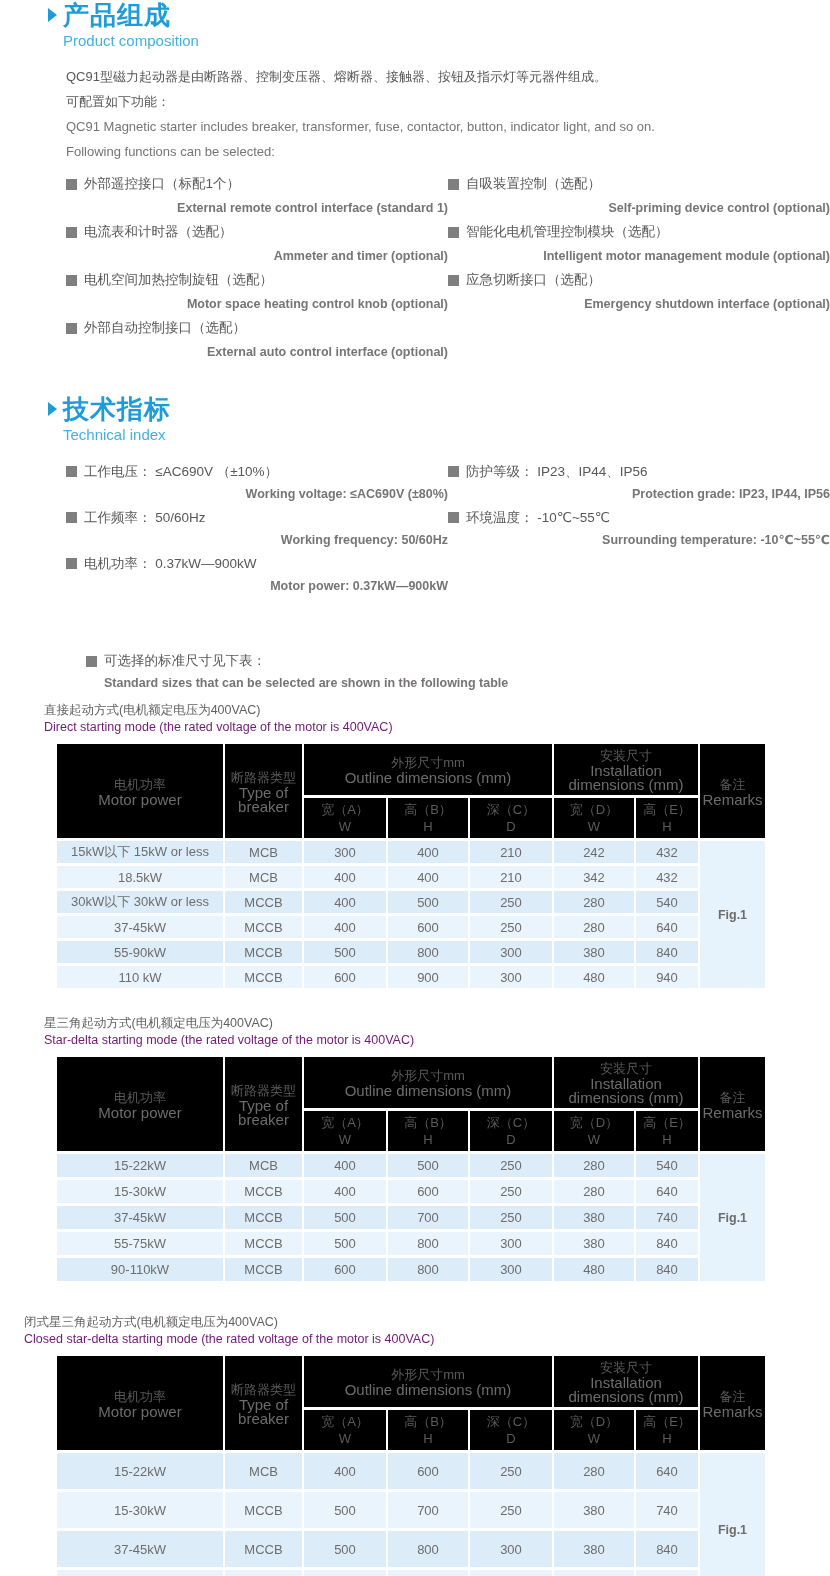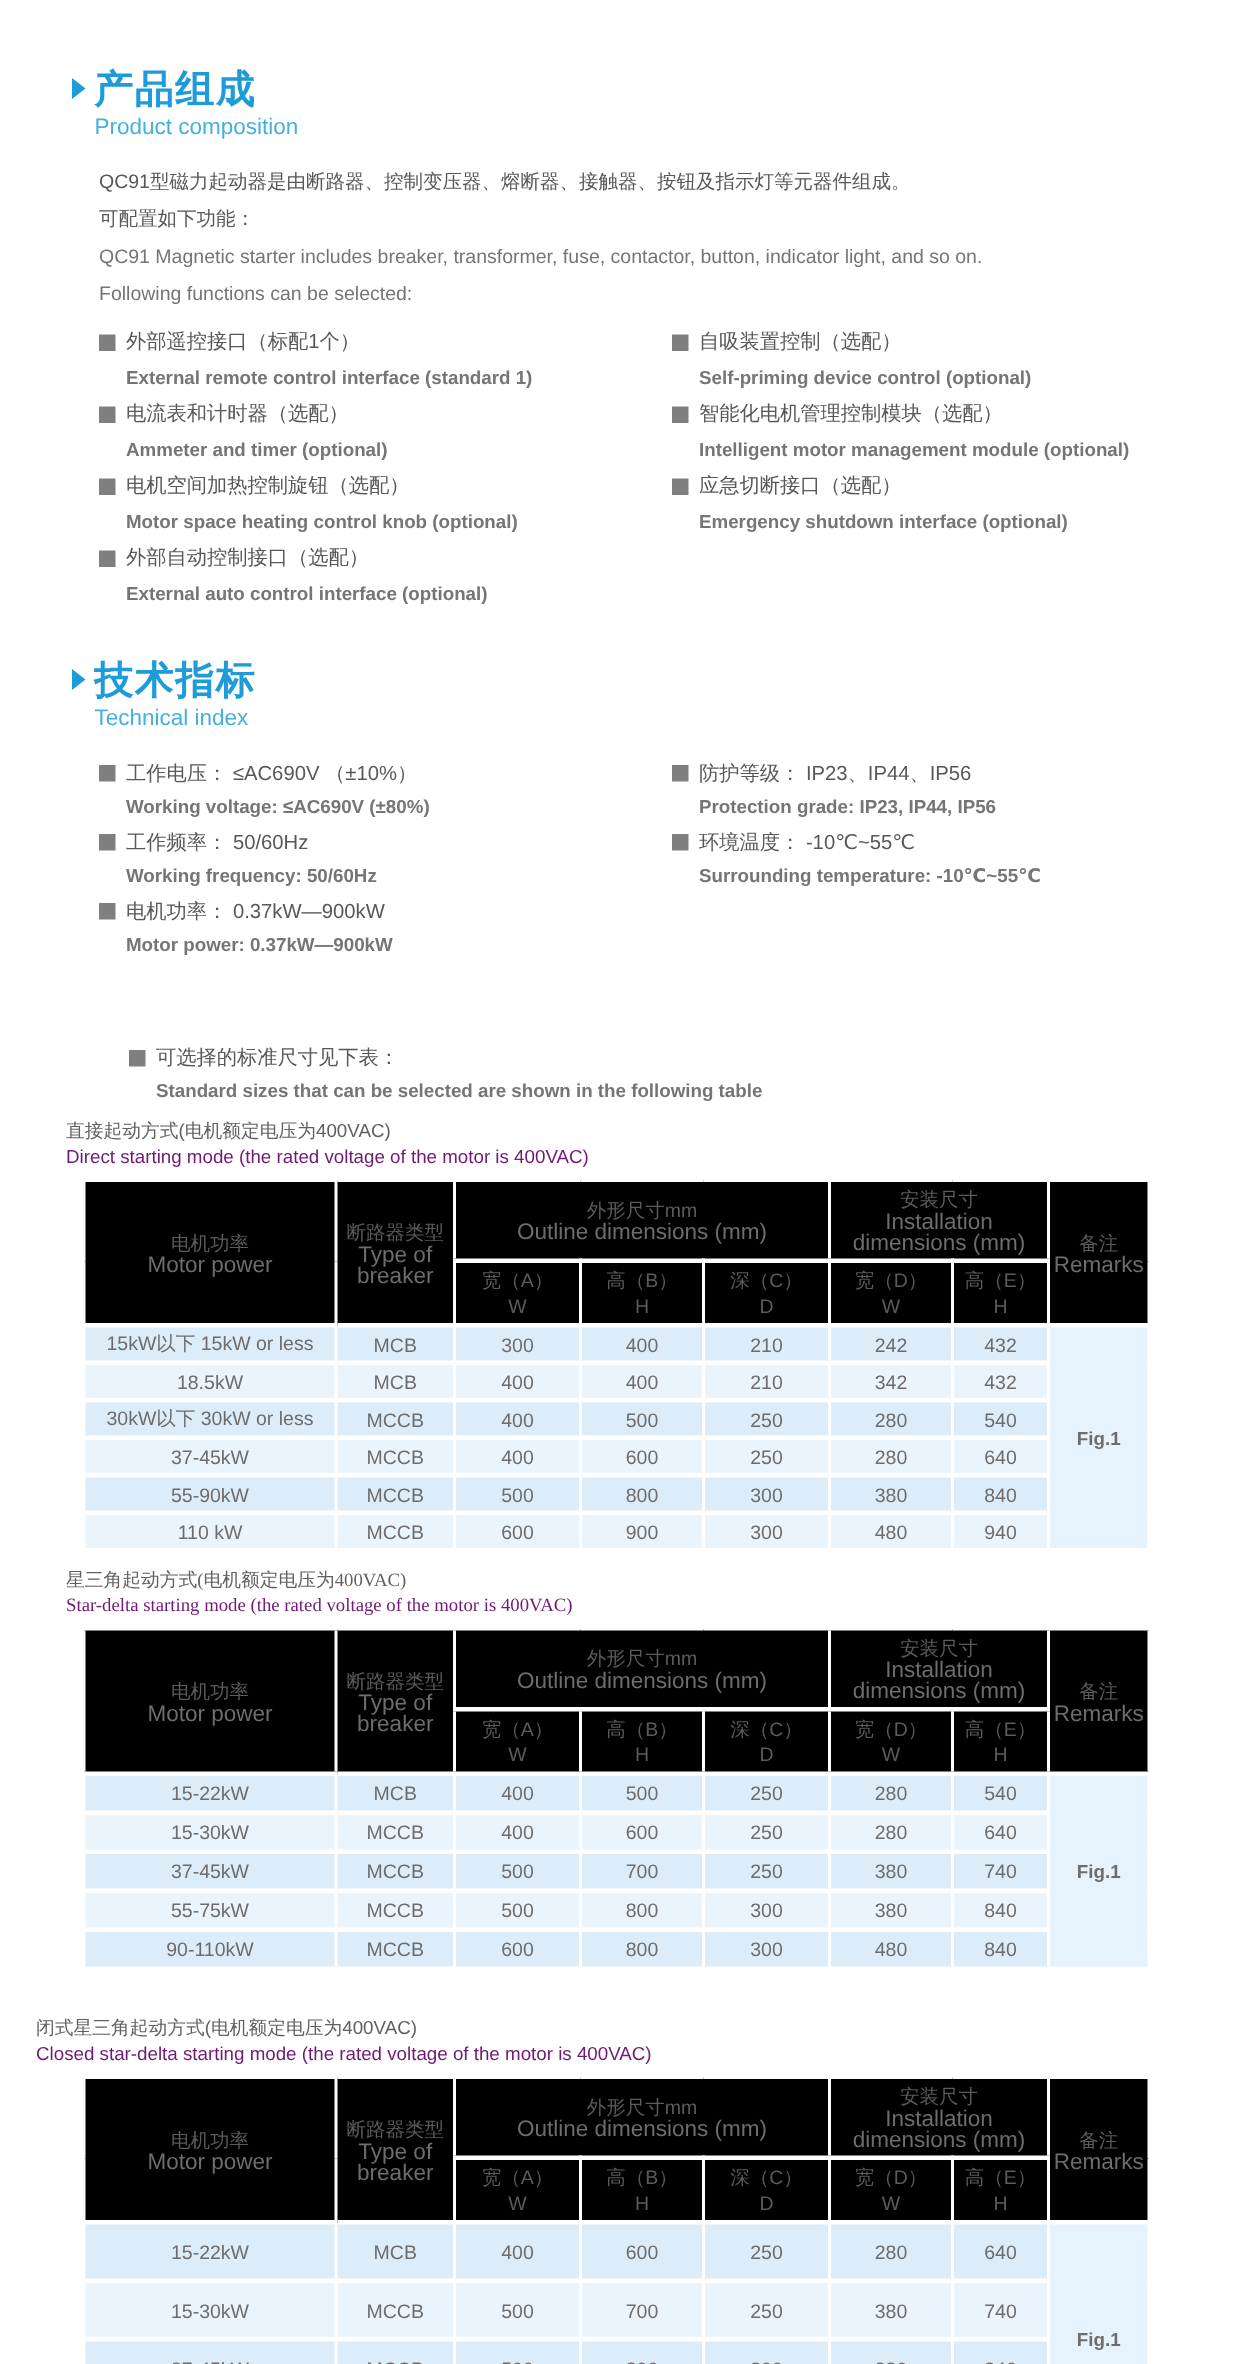--- a/index.html
+++ b/index.html
@@ -2,57 +2,57 @@
 <html><head>
 <meta charset="utf-8">
 <style>
   * { margin:0; padding:0; box-sizing:border-box; }
   html,body { background:#ffffff; }
   body {
     width:830px; height:1576px;
     font-family:"Liberation Sans","DejaVu Sans",sans-serif;
     color:#595757; overflow:hidden;
   }
-  .page { position:relative; width:830px; height:1576px; background:#fff; padding-top:44px; }
+  .page { position:relative; width:830px; height:1576px; background:#fff; }
 
   
   .section { padding-left:48px; }
   .title-row { display:flex; align-items:center; }
   .tri { width:0; height:0; border-left:9px solid #1e9cd9; border-top:7px solid transparent; border-bottom:7px solid transparent; margin-right:6px; }
   .title-cn { font-size:26px; font-weight:bold; color:#1e9cd9; letter-spacing:1px; line-height:30px; }
   .title-en { font-size:15px; color:#45b0e0; margin-left:15px; line-height:22px; }
 
   
   .intro { margin:12px 0 0 18px; }
   .intro p { font-size:13px; line-height:25px; }
   .intro p.cn { color:#595757; }
   .intro p.en { color:#767474; }
 
   
-  .two-col { display:flex; margin:8px 0 0 18px; }
+  .two-col { display:flex; margin:8px 0 0 18px;text-align:right; }
   .col-l { width:382px; }
   .col-r { flex:1; }
   .f-cn { display:flex; align-items:center; height:24px; font-size:13.5px; color:#595757; }
   .sq { width:11px; height:11px; background:#7f7f7f; margin-right:7px; flex:0 0 auto; }
   .f-en { height:24px; line-height:24px; margin-left:18px; font-size:12.5px; color:#767474;font-weight:bold; }
 
   .tech { margin-top:30px; }
   .spec .f-cn { height:23px; }
   .spec .f-en { height:23px; line-height:23px; }
 
   
   .note { margin:52px 0 0 38px; }
   .note .f-cn { height:22px; }
   .note .f-en { height:22px; line-height:22px; font-size:12.5px; }
 
   
   .tbl-intro { margin-left:44px; margin-top:8px; }
   .tbl-intro .i-cn { font-size:12.5px; color:#625f5f; line-height:17px; }
   .tbl-intro .i-en { font-size:12.5px; color:#701a75; line-height:17px; }
-  .tbl-intro.t2 { margin-top:10px;font-family:Liberation Serif, serif; }
+  .tbl-intro.t2 { margin-top:24px; }
   .tbl-intro.t3 { margin-top:30px; margin-left:24px; }
 
   
   table.dim { width:710px; margin:5px 0 0 55px; border-collapse:collapse; table-layout:fixed; }
   table.dim th, table.dim td {
     border-left:2px solid #fff; border-right:2px solid #fff;
     border-top:3px solid #fff; border-bottom:3px solid #fff;
     text-align:center; vertical-align:middle;
   }
   table.dim th { background:#000000; font-weight:normal; padding:3px 1px; }

